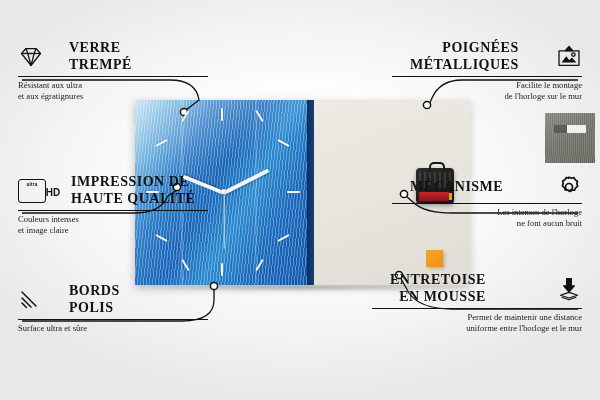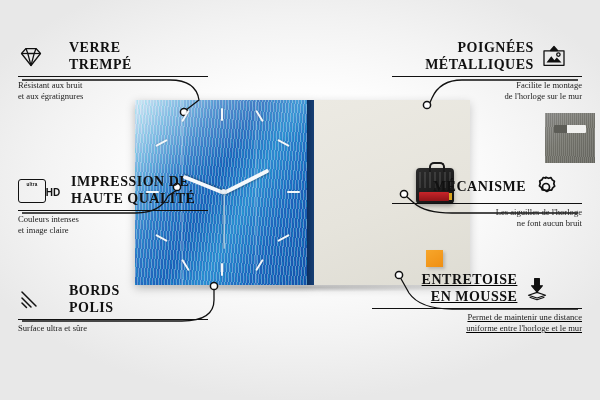--- a/index.html
+++ b/index.html
@@ -69,21 +69,21 @@
   .battery{position:absolute;left:3px;bottom:3px;width:30px;height:9px;
     background:linear-gradient(180deg,#c8252a,#8e1418);border-radius:1px;}
   .battery:after{content:"";position:absolute;right:-3px;top:1px;width:3px;height:7px;background:#d8a31e;}
   .foam{position:absolute;left:113px;top:150px;width:17px;height:17px;
     background:linear-gradient(150deg,#f7a62b,#ef8f12);box-shadow:2px 2px 3px rgba(0,0,0,.18);}
   .shadow{position:absolute;left:140px;top:283px;width:330px;height:9px;
     background:radial-gradient(ellipse at center, rgba(0,0,0,.18), rgba(0,0,0,0) 72%);}
   
   .callout{position:absolute;width:206px;}
   .co-head{display:flex;align-items:center;gap:7px;}
-  .co-head.right{justify-content:center;}
+  .co-head.right{justify-content:space-between;}
   .co-title{font-size:14px;font-weight:bold;letter-spacing:.5px;color:#111;line-height:1.18;margin-left:18px;}
   .co-rule{height:1px;background:#111;margin:3px 0 3px;}
   .co-desc{font-size:8.6px;color:#222;line-height:1.3;}
   .ic{width:26px;height:26px;flex:0 0 26px;display:block;}
   .hdbox{width:26px;height:22px;border:1.4px solid #111;border-radius:3px;
     display:flex;flex-direction:column;align-items:center;justify-content:center;flex:0 0 26px;}
   .hdbox .u{font-size:4.6px;font-weight:bold;letter-spacing:.2px;line-height:1;color:#111;
     font-family:"Liberation Sans",sans-serif;}
   .hdbox .h{font-size:10px;font-weight:bold;line-height:1.05;color:#111;
     font-family:"Liberation Sans",sans-serif;margin-left:42px;}
@@ -161,21 +161,21 @@
           <path d="M18,4.5 L16.2,9.5 L13,21.5"></path>
             <path d="M9.8,9.5 H16.2"></path>
         </g>
       </svg>
       <div>
         <div class="co-title">VERRE</div>
         <div class="co-title">TREMPÉ</div>
       </div>
     </div>
     <div class="co-rule"></div>
-    <div class="co-desc">Résistant aux bruit</div>
+    <div class="co-desc">Résistant aux ultra</div>
     <div class="co-desc">et aux égratignures</div>
   </div>
 
   <div class="callout" style="left:18px;top:174px;width:190px;">
     <div class="co-head">
       <div class="hdbox">
         <span class="u">ultra</span>
         <span class="h">HD</span>
       </div>
       <div>
@@ -232,25 +232,25 @@
         <div class="co-title">MÉCANISME</div>
       </div>
       <svg class="ic" viewBox="0 0 26 26">
         <g fill="none" stroke="#111" stroke-width="1.7" stroke-linejoin="round">
           <path d="M13,3.2 l2.6,1.1 2.4,-0.7 1.3,2.3 2.1,1.4 -0.6,2.5 0.9,2.4 -2,1.6 -1.1,2.3 -2.5,0.1 -2.2,1.3 -2.1,-1.4 -2.5,-0.2 -0.9,-2.3 -2,-1.7 0.8,-2.4 -0.5,-2.5 2.2,-1.3 1.4,-2.2 2.4,0.6 Z"></path>
           <circle cx="13" cy="13" r="3.5"></circle>
         </g>
       </svg>
     </div>
     <div class="co-rule"></div>
-    <div class="co-desc">Les aiguilles de l'horloge</div>
+    <div class="co-desc">Les intenses de l'horloge</div>
     <div class="co-desc">ne font aucun bruit</div>
   </div>
 
-  <div class="callout" style="left:372px;top:272px;width:210px;text-align:right;text-decoration:underline;">
+  <div class="callout" style="left:372px;top:272px;width:210px;text-align:right;">
     <div class="co-head right">
       <div>
         <div class="co-title">ENTRETOISE</div>
         <div class="co-title">EN MOUSSE</div>
       </div>
       <svg class="ic" viewBox="0 0 26 26">
         <g fill="#111" stroke="#111" stroke-width="1.1" stroke-linejoin="round">
           <path d="M10.6,2.5 h4.8 v7.2 h3.1 L13,16.2 L7.5,9.7 h3.1 Z"></path>
         </g>
         <g fill="none" stroke="#111" stroke-width="1.2" stroke-linejoin="round">

